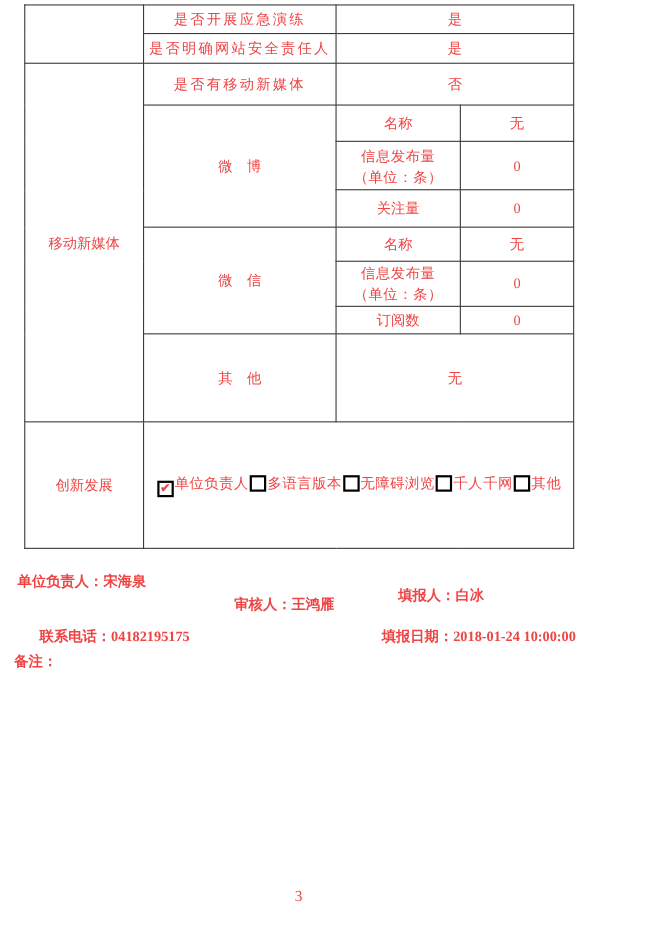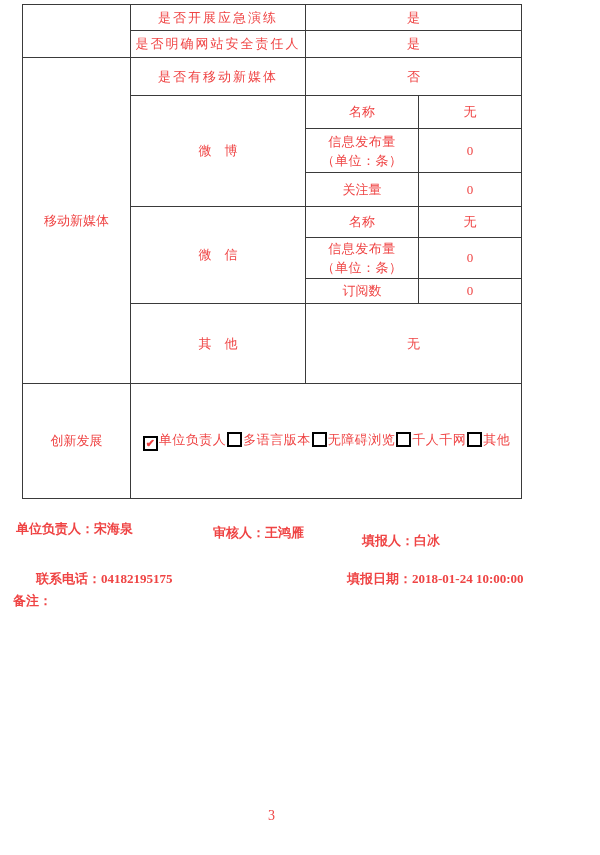--- a/index.html
+++ b/index.html
@@ -133,21 +133,21 @@
       <td colspan="3">
         <span class="cb-row">
           <span class="cb">✔</span><span>单位负责人</span><span class="cb"></span><span>多语言版本</span><span class="cb"></span><span>无障碍浏览</span><span class="cb"></span><span>千人千网</span><span class="cb"></span><span>其他</span>
         </span>
       </td>
     </tr>
   </tbody>
     </table>
 
   <div class="footer-item" style="left:16px; top:520px;"><span>单位负责人：</span><span>宋海泉</span></div>
-  <div class="footer-item" style="left:213px; top:524px;"><span>审核人：</span><span>王鸿雁</span></div>
+  <div class="footer-item" style="left:213px; top:541px;"><span>审核人：</span><span>王鸿雁</span></div>
   <div class="footer-item" style="left:362px; top:532px;"><span>填报人：</span><span>白冰</span></div>
 
   <div class="footer-item" style="left:16px; top:570px;padding-left:20px;"><span>联系电话：</span><span>04182195175</span></div>
   <div class="footer-item" style="left:347px; top:570px;"><span>填报日期：</span><span>2018-01-24 10:00:00</span></div>
 
   <div class="footer-item" style="left:13px; top:592px;">备注：</div>
 
   <div class="pageno">3</div>
 
 </div>

